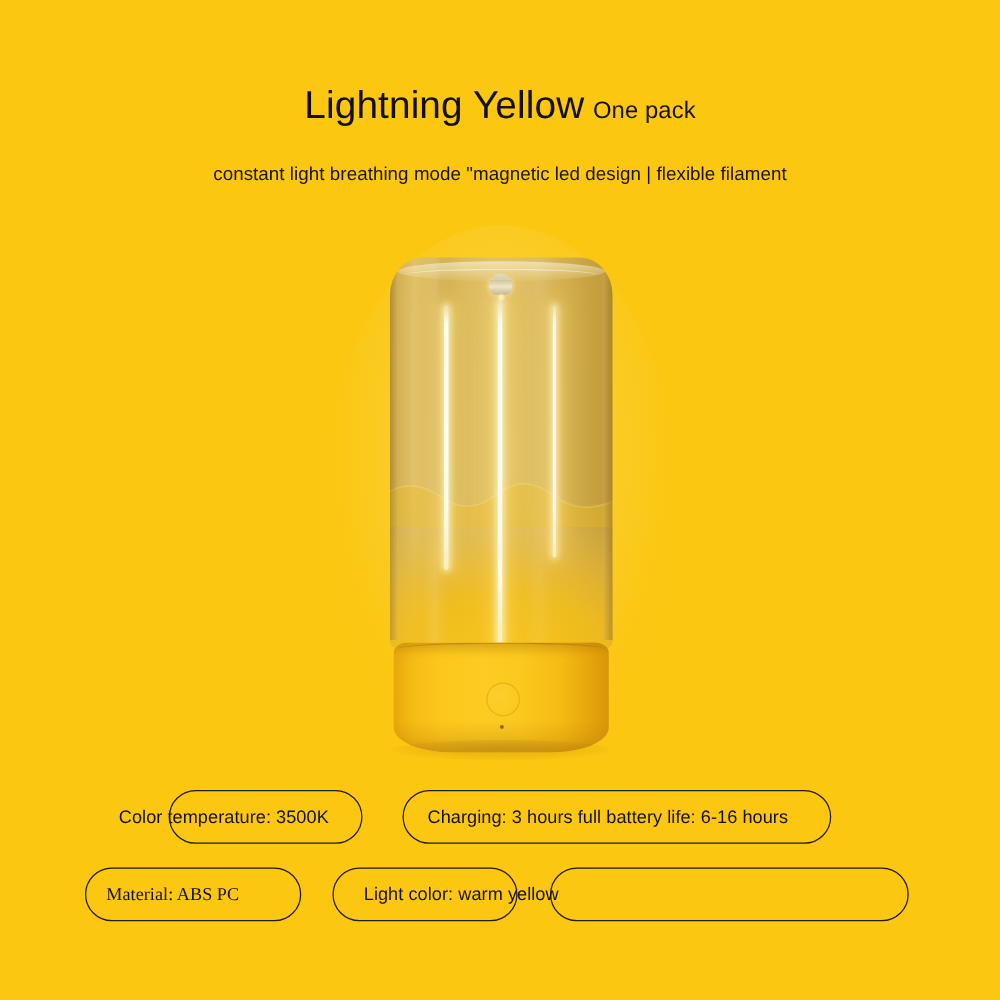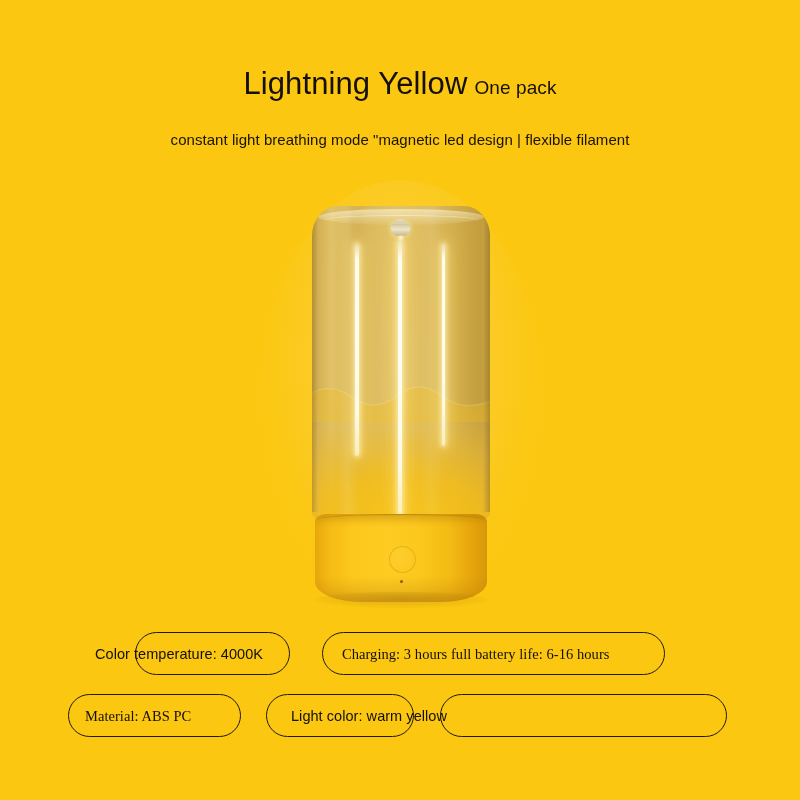--- a/index.html
+++ b/index.html
@@ -383,18 +383,18 @@
 
     <div class="lamp-shadow"></div>
   </div>
 
   <div class="badge" style="left: 135px; top: 632px; width: 155px; height: 43px;"></div>
   <div class="badge" style="left: 322px; top: 632px; width: 343px; height: 43px;"></div>
   <div class="badge" style="left: 68px; top: 694px; width: 173px; height: 43px;"></div>
   <div class="badge" style="left: 266px; top: 694px; width: 148px; height: 43px;"></div>
   <div class="badge" style="left: 440px; top: 694px; width: 287px; height: 43px;"></div>
 
-  <div class="badge-text" style="left: 95px; top: 647px;">Color temperature: 4000K</div>
-  <div class="badge-text" style="left: 342px; top: 647px; font-family: Liberation Serif, serif;">Charging: 3 hours full battery life: 6-16 hours</div>
+  <div class="badge-text" style="left: 95px; top: 647px;">Color temperature: 3500K</div>
+  <div class="badge-text" style="left: 342px; top: 647px;">Charging: 3 hours full battery life: 6-16 hours</div>
   <div class="badge-text" style="left: 85px; top: 709px; font-family: Liberation Serif, serif;">Material: ABS PC</div>
   <div class="badge-text" style="left: 262px; top: 709px; margin-left: 29px;">Light color: warm yellow</div>
 
 </div>
 
 </body></html>

